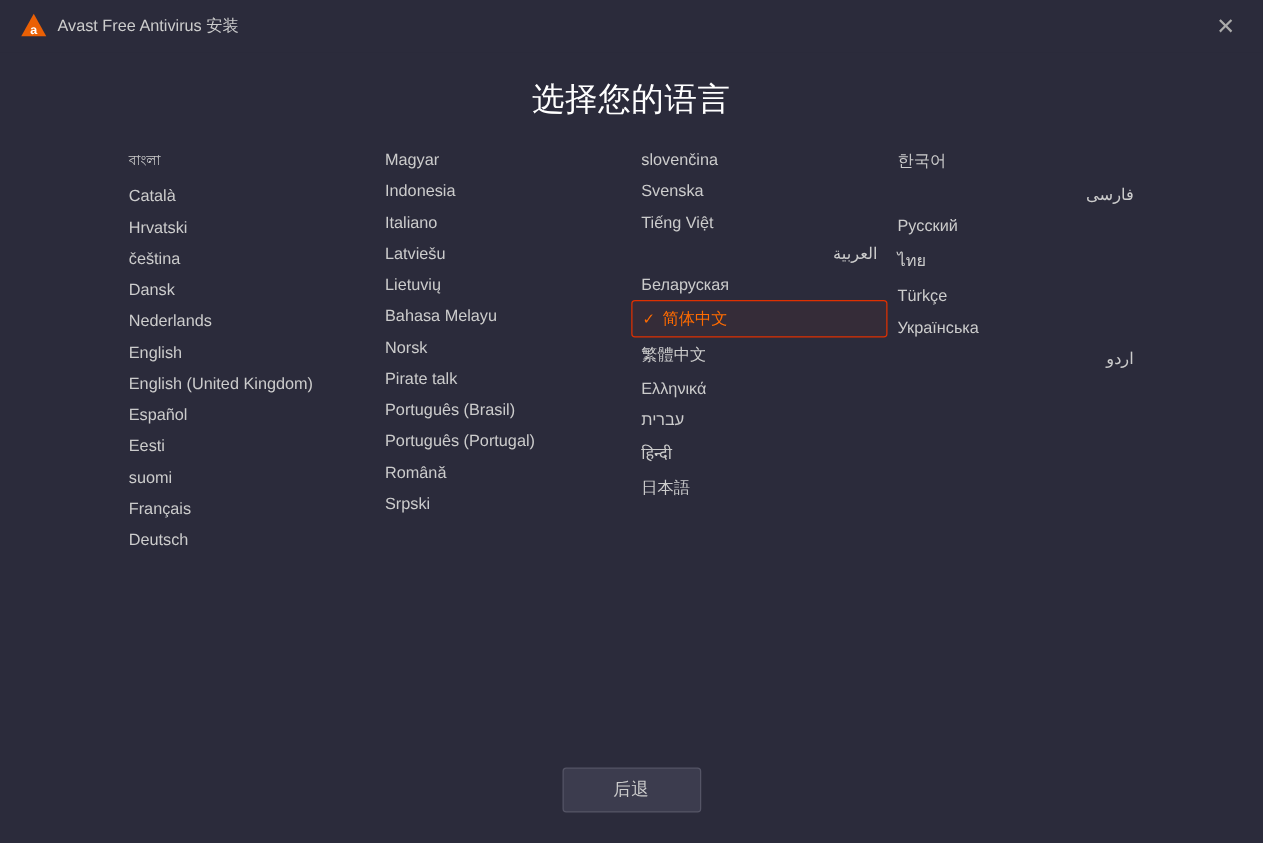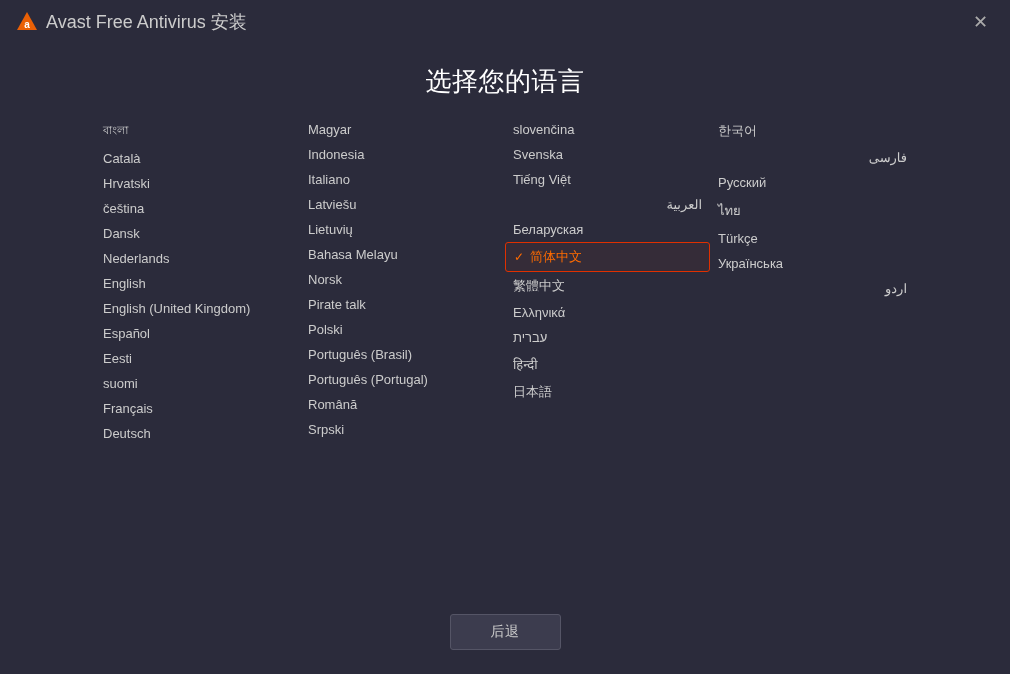--- a/index.html
+++ b/index.html
@@ -29,21 +29,21 @@
       gap: 8px;
     }
 
     .avast-logo {
       width: 22px;
       height: 22px;
     }
 
     .title-text {
       color: #cccccc;
-      font-size: 18px;
+      font-size: 13px;
     }
 
     .close-btn {
       color: #aaaaaa;
       background: none;
       border: none;
       font-size: 18px;
       cursor: pointer;
       line-height: 1;
       padding: 2px 6px;
@@ -206,23 +206,20 @@
         <div class="lang-item">
           <span>Bahasa Melayu</span>
         </div>
         <div class="lang-item">
           <span>Norsk</span>
         </div>
         <div class="lang-item">
           <span>Pirate talk</span>
         </div>
         <div class="lang-item">
-          <span>Polski</span>
-        </div>
-        <div class="lang-item">
           <span>Português (Brasil)</span>
         </div>
         <div class="lang-item">
           <span>Português (Portugal)</span>
         </div>
         <div class="lang-item">
           <span>Română</span>
         </div>
         <div class="lang-item">
           <span>Srpski</span>

